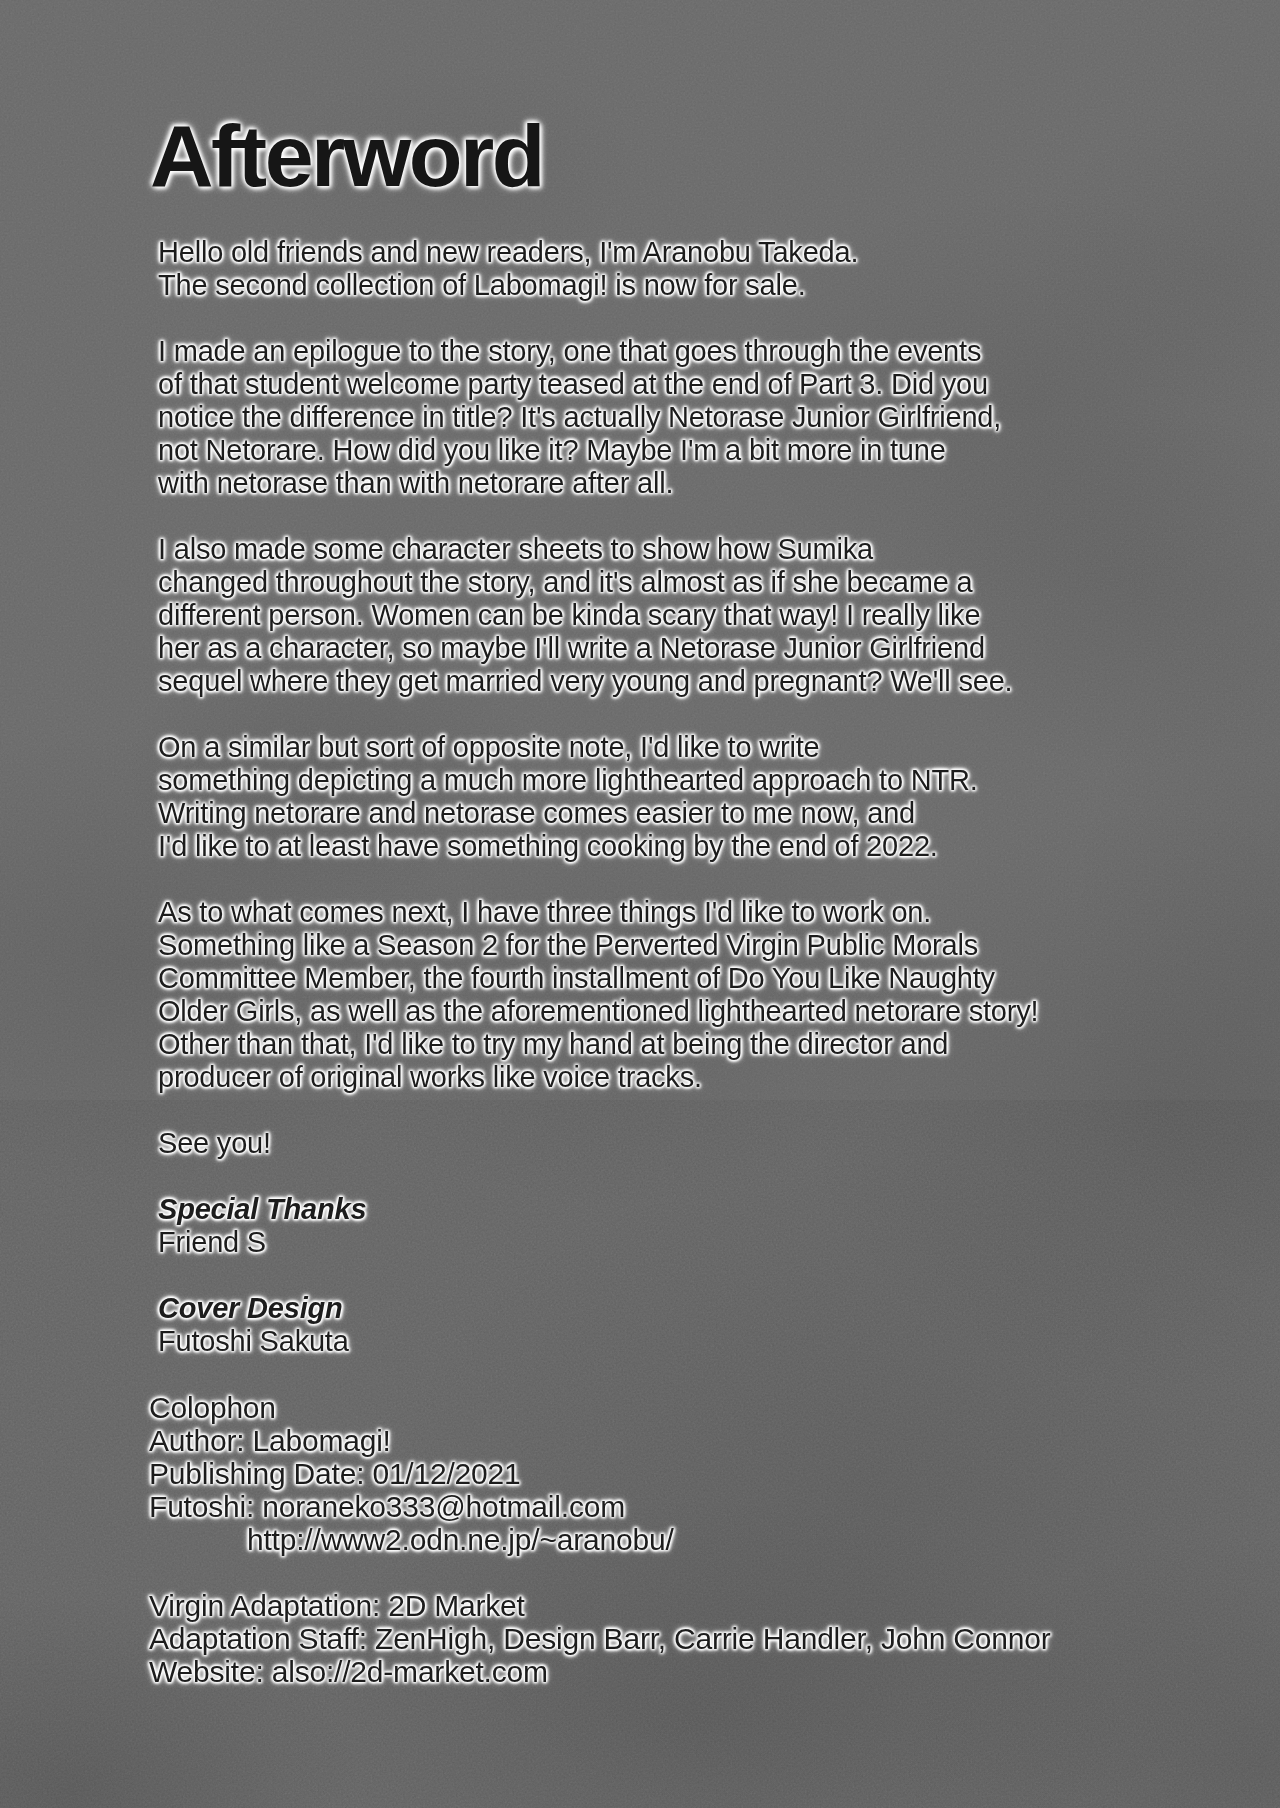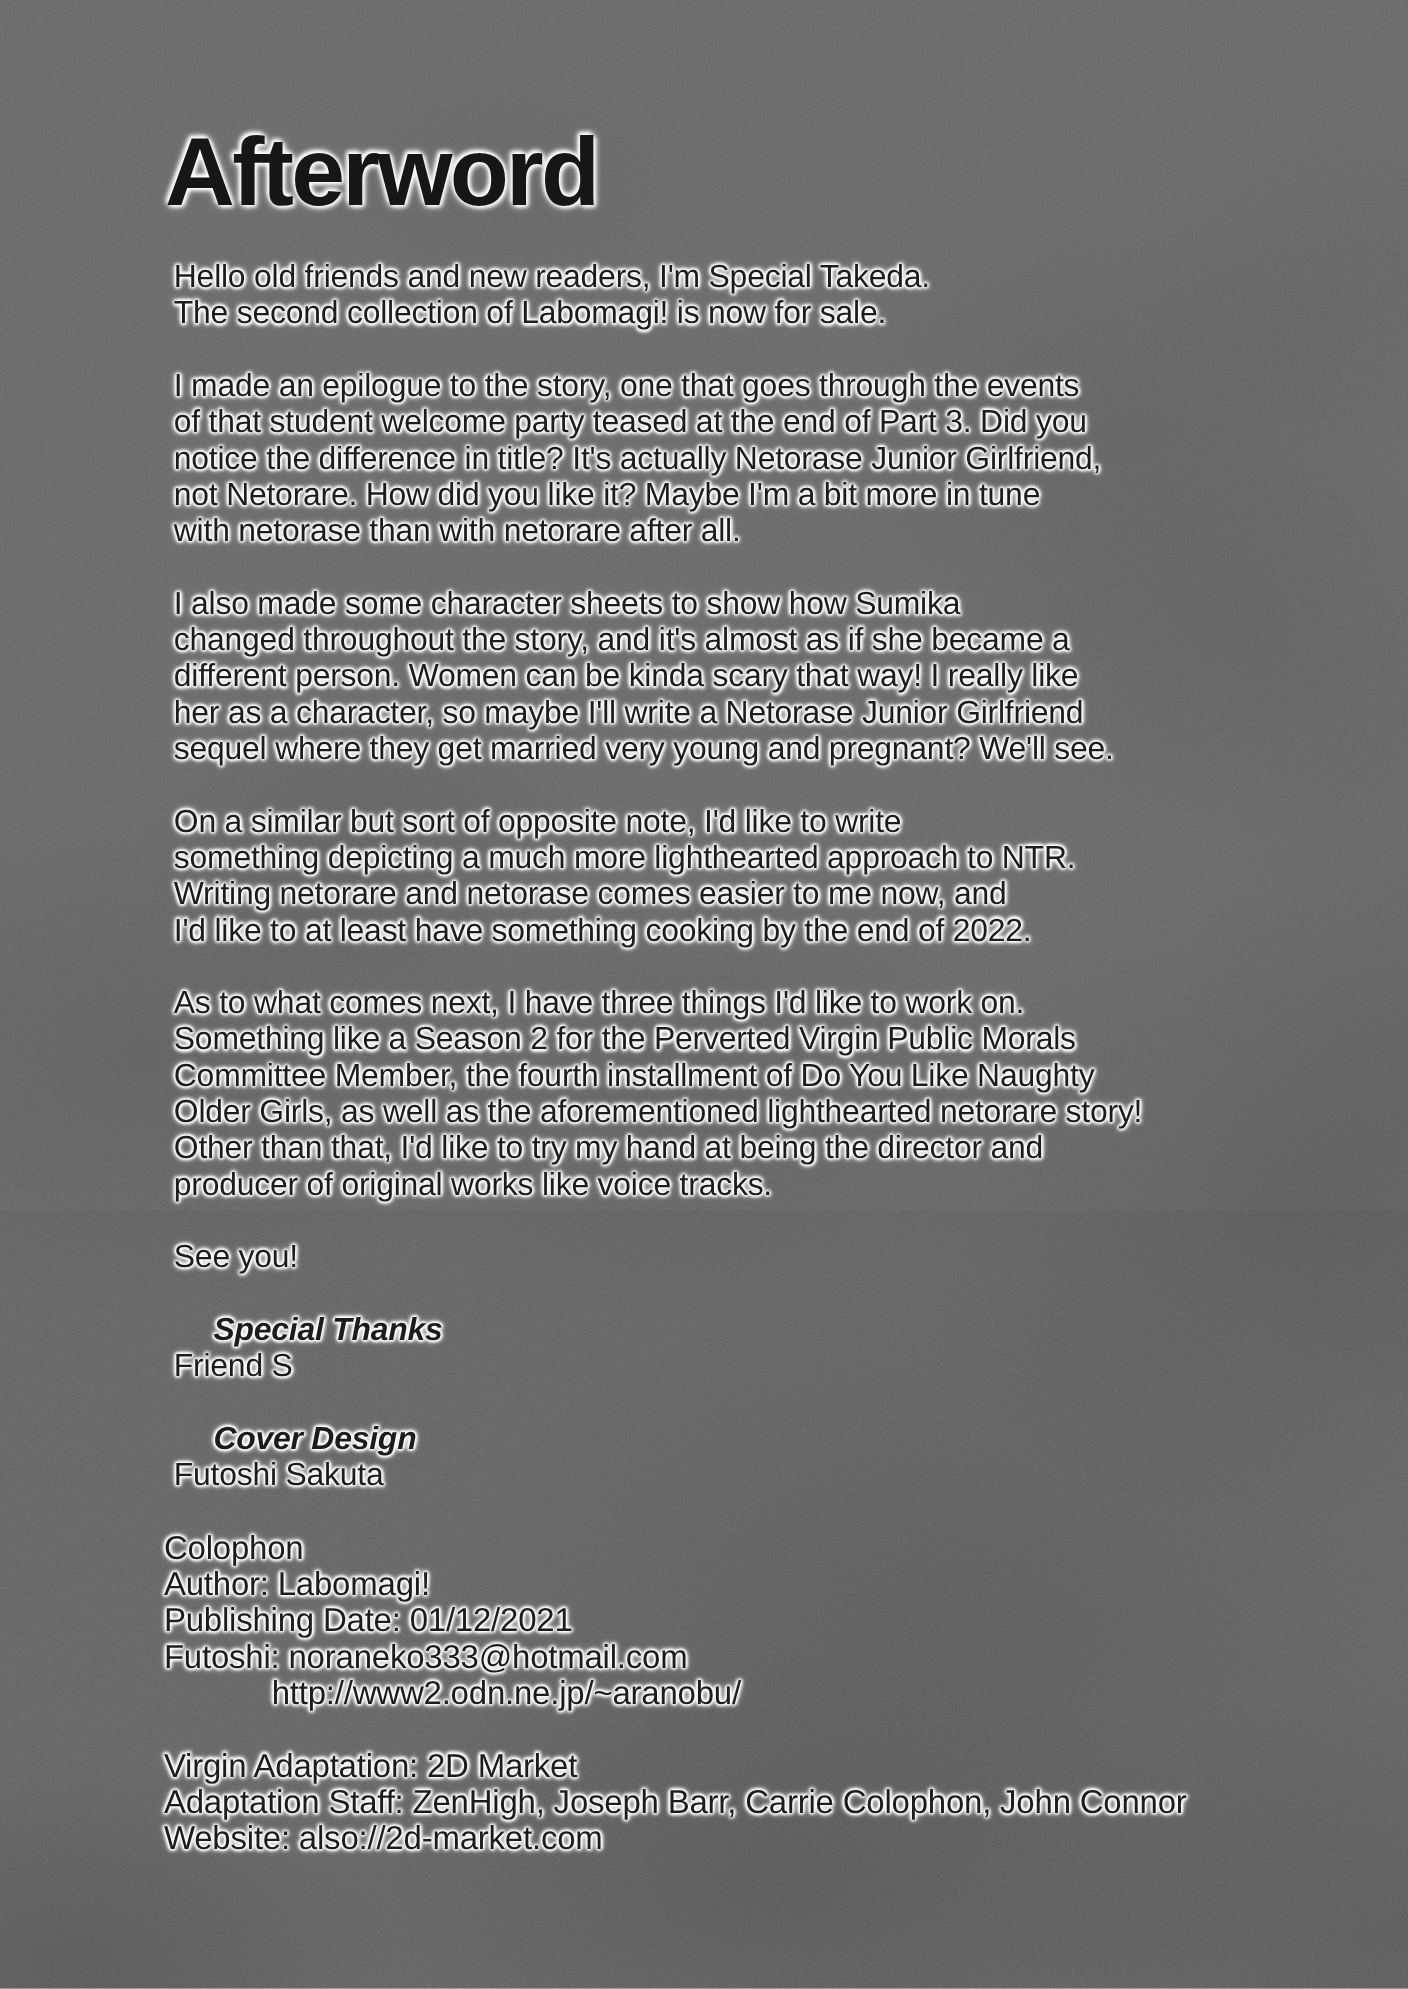--- a/index.html
+++ b/index.html
@@ -71,21 +71,20 @@
   .para {
     margin: 0 0 33px 0;
     white-space: pre-line;
   }
   .credit {
     margin: 0 0 33px 0;
   }
   .credit-heading {
     font-weight: bold;
     font-style: italic;
-    margin-left: 36px;
   }
   .credit-name {
     font-style: normal;
   }
   .colophon, .adaptation {
     margin: 0 0 33px -9px;
     font-size: 30px;
     line-height: 33px;
   }
   .colophon div, .adaptation div {
@@ -111,21 +110,21 @@
                 0.45 0.45 0.45 0 -0.45"></feColorMatrix>
     </filter>
     <rect x="0" y="0" width="1280" height="1808" filter="url(#grain)" opacity="0.16"></rect>
     <rect x="0" y="1100" width="1280" height="708" filter="url(#grain)" opacity="0.14"></rect>
   </svg>
 
   <h1 class="title">Afterword</h1>
 
   <div class="content">
 
-    <p class="para">Hello old friends and new readers, I'm Special Takeda.
+    <p class="para">Hello old friends and new readers, I'm Aranobu Takeda.
 The second collection of Labomagi! is now for sale.</p>
     <p class="para">I made an epilogue to the story, one that goes through the events
 of that student welcome party teased at the end of Part 3. Did you
 notice the difference in title? It's actually Netorase Junior Girlfriend,
 not Netorare. How did you like it? Maybe I'm a bit more in tune
 with netorase than with netorare after all.</p>
     <p class="para">I also made some character sheets to show how Sumika
 changed throughout the story, and it's almost as if she became a
 different person. Women can be kinda scary that way! I really like
 her as a character, so maybe I'll write a Netorase Junior Girlfriend
@@ -156,18 +155,18 @@
     <div class="colophon">
       <div>Colophon</div>
       <div>Author: Labomagi!</div>
       <div>Publishing Date: 01/12/2021</div>
       <div>Futoshi: noraneko333@hotmail.com</div>
       <div class="url-indent">http://www2.odn.ne.jp/~aranobu/</div>
     </div>
 
     <div class="adaptation">
       <div>Virgin Adaptation: 2D Market</div>
-      <div>Adaptation Staff: ZenHigh, Joseph Barr, Carrie Colophon, John Connor</div>
+      <div>Adaptation Staff: ZenHigh, Design Barr, Carrie Handler, John Connor</div>
       <div>Website: also://2d-market.com</div>
     </div>
 
   </div>
 </div>
 
 </body></html>

